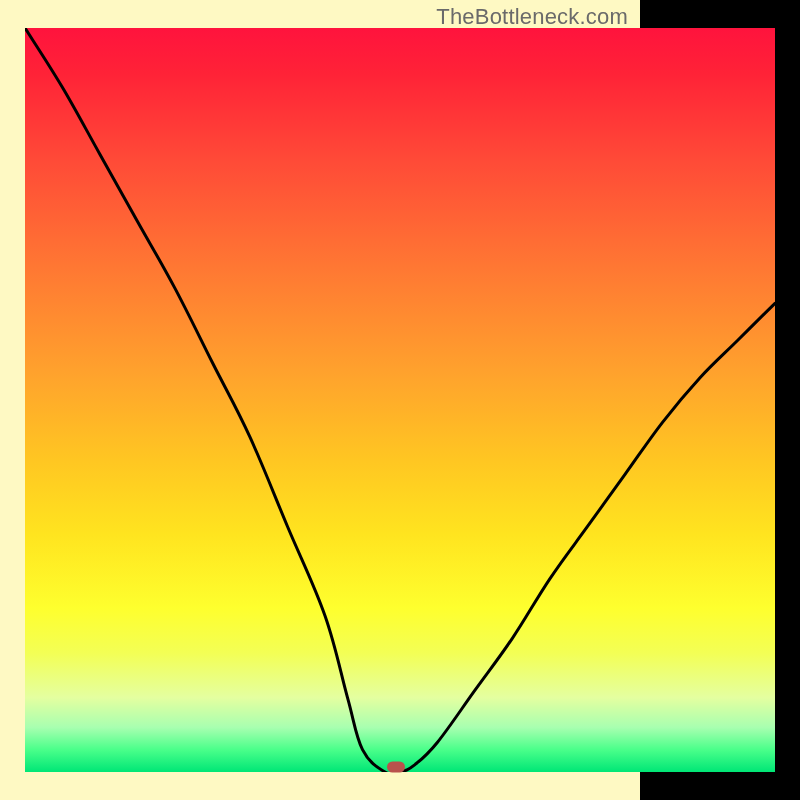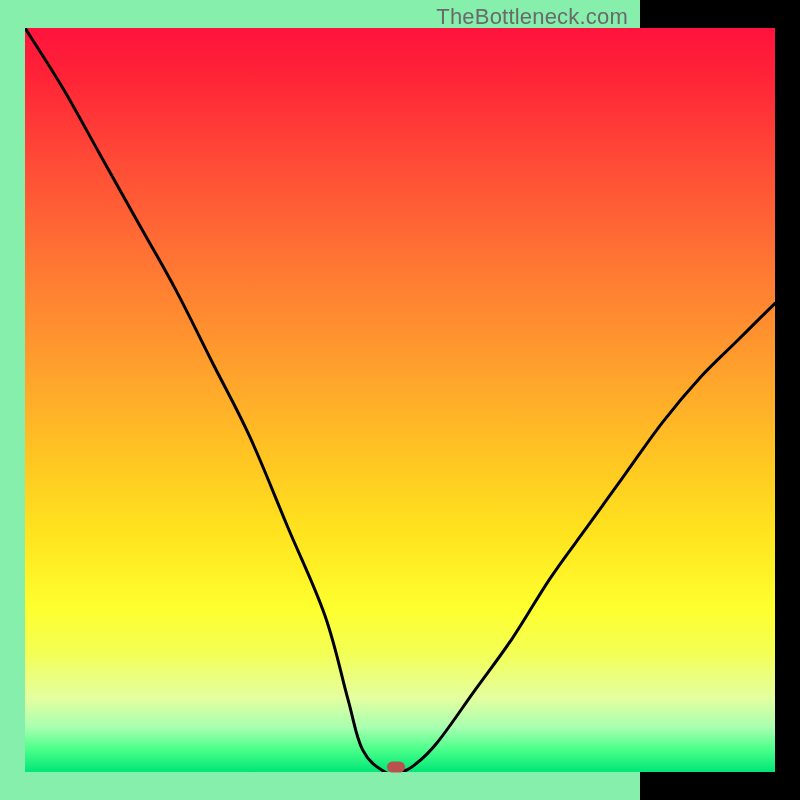--- a/index.html
+++ b/index.html
@@ -8,21 +8,21 @@
     width: 800px;
     height: 800px;
     background: #000;
     overflow: hidden;
     font-family: Arial, Helvetica, sans-serif;
   }
   .frame {
     position: relative;
     width: 640px;
     height: 800px;
-    background: #86efac;
+    background: #fef9c3;
   }
   .watermark {
     position: absolute;
     top: 4px;
     right: 12px;
     color: #6a6a6a;
     font-size: 22px;
     font-weight: 500;
     letter-spacing: 0.2px;
   }

